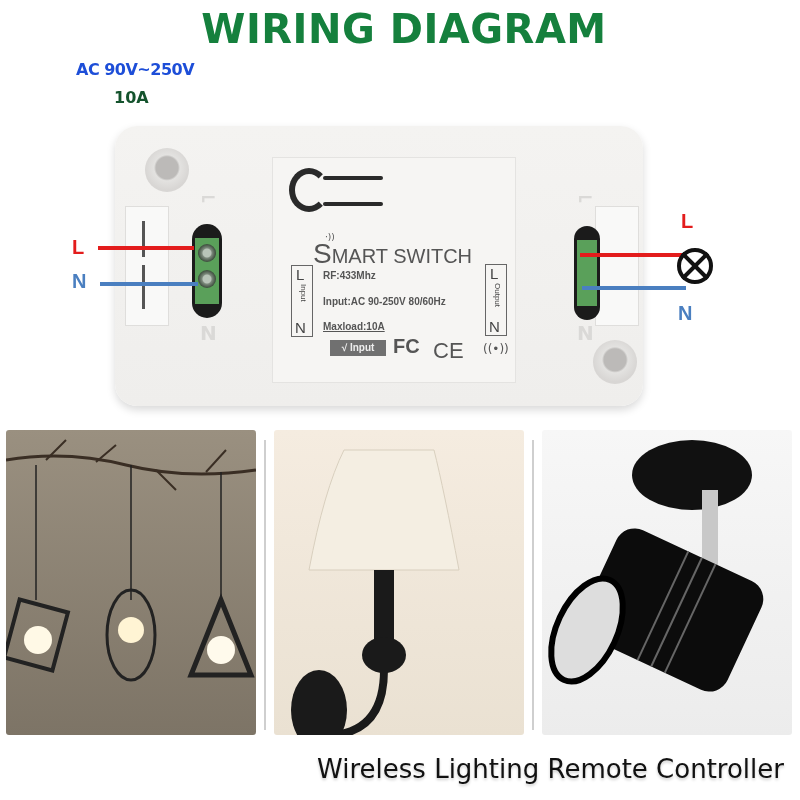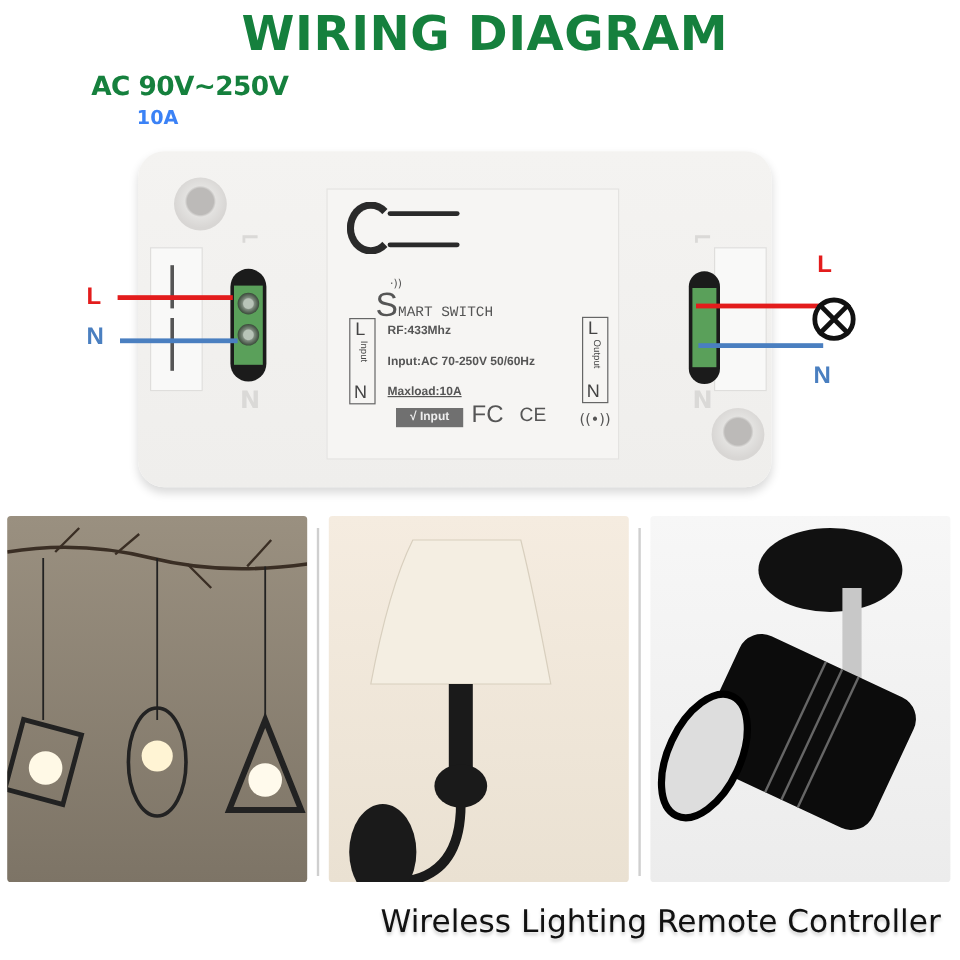--- a/index.html
+++ b/index.html
@@ -1,44 +1,44 @@
 <!DOCTYPE html>
 <html><head>
 <meta charset="utf-8">
 <style>
   * { box-sizing: border-box; margin: 0; padding: 0; }
   body { width: 800px; height: 800px; background: #ffffff; position: relative; overflow: hidden; font-family: "DejaVu Sans", sans-serif; }
   .title { position: absolute; left: 4px; width: 800px; top: 6px; text-align: center; font-size: 40px; font-weight: bold; color: #15803d; letter-spacing: 0.5px; }
-  .spec { position: absolute; left: 76px; top: 60px; font-size: 22px; font-weight: bold; color: #15803d; letter-spacing: -0.5px; }
-  .spec2 { position: absolute; left: 114px; top: 88px; font-size: 16px; font-weight: bold; color: #3b82f6; }
+  .spec { position: absolute; left: 76px; top: 60px; font-size: 16px; font-weight: bold; color: #1d4ed8; letter-spacing: -0.5px; }
+  .spec2 { position: absolute; left: 114px; top: 88px; font-size: 16px; font-weight: bold; color: #14532d; }
 
   .device { position: absolute; left: 115px; top: 126px; width: 528px; height: 280px; background: linear-gradient(#f4f3f1, #efeeec); border-radius: 22px; box-shadow: 0 4px 8px rgba(0,0,0,0.15); }
   .hole { position: absolute; width: 44px; height: 44px; border-radius: 50%; background: radial-gradient(circle at 50% 45%, #bcbab8 0 11px, #e3e2e0 13px, #d8d6d4 22px); }
   .slot { position: absolute; width: 44px; height: 120px; background: #f9f9f8; border: 1px solid #dfdedc; }
   .slot .bar { position: absolute; left: 16px; width: 3px; background: #555; }
   .terminal { position: absolute; width: 30px; height: 94px; border-radius: 15px; background: #1b1b1b; overflow: hidden; }
   .terminal .green { position: absolute; left: 3px; right: 3px; top: 14px; bottom: 14px; background: #5aa05a; }
   .screw { position: absolute; left: 6px; width: 18px; height: 18px; border-radius: 50%; background: radial-gradient(circle, #b8c4b8 0 4px, #7d8a7d 5px, #3a4a3a 9px); }
   .faint { position: absolute; font-size: 20px; color: #dad9d7; font-weight: bold; }
 
   .label-box { position: absolute; left: 157px; top: 31px; width: 244px; height: 226px; border: 1px solid #e4e3e1; background: #f6f5f3; }
   .keyhole { position: absolute; left: 16px; top: 10px; width: 40px; height: 44px; border: 6px solid #2a2a2a; border-radius: 50%; border-right-color: transparent; }
   .keyline { position: absolute; height: 4px; background: #2a2a2a; border-radius: 2px; }
   .brand { position: absolute; left: 40px; top: 80px; color: #555; }
   .brand .big { font-size: 28px; font-family: "Liberation Sans", sans-serif; }
-  .brand .rest { font-size: 12px; font-family: Liberation Mono, monospace; margin-top: 39px; }
+  .brand .rest { font-size: 20px; font-family: Liberation Sans, sans-serif; margin-top: 39px; }
   .brand .rf { position: absolute; left: 12px; top: -6px; font-size: 9px; color: #555; }
   .io { position: absolute; width: 22px; height: 72px; border: 1px solid #666; font-family: "Liberation Sans", sans-serif; color: #444; }
   .io .l { position: absolute; left: 4px; top: 0; font-size: 15px; }
   .io .n { position: absolute; left: 3px; bottom: 0; font-size: 15px; }
   .io .v { position: absolute; left: 2px; top: 36px; font-size: 8px; transform: rotate(90deg); transform-origin: left top; left: 16px; top: 18px; white-space: nowrap; }
   .spec-text { position: absolute; left: 50px; font-size: 10px; color: #555; font-weight: bold; font-family: "Liberation Sans", sans-serif; white-space: nowrap; }
   .rohs { position: absolute; left: 57px; top: 182px; width: 56px; height: 16px; background: #707070; color: #eee; font-size: 10px; font-weight: bold; text-align: center; line-height: 16px; font-family: "Liberation Sans", sans-serif; }
-  .fc { position: absolute; left: 120px; top: 177px; font-size: 20px; font-weight: normal; color: #555; font-family: "Liberation Sans", sans-serif; }
-  .ce { position: absolute; left: 160px; top: 180px; font-size: 16px; color: #555; font-family: "Liberation Sans", sans-serif; }
+  .fc { position: absolute; left: 120px; top: 177px; font-size: 20px; font-weight: bold; color: #555; font-family: "Liberation Sans", sans-serif; }
+  .ce { position: absolute; left: 160px; top: 180px; font-size: 22px; color: #555; font-family: "Liberation Sans", sans-serif; }
   .wifi { position: absolute; left: 210px; top: 184px; font-size: 12px; color: #555; }
 
   .wire { position: absolute; height: 4px; }
   .red { background: #e31c1c; }
   .blue { background: #4a7fc0; }
   .wl { position: absolute; font-size: 20px; font-weight: bold; font-family: "Liberation Sans", sans-serif; }
   .lamp { position: absolute; left: 677px; top: 248px; width: 36px; height: 36px; border: 4px solid #111; border-radius: 50%; background: #fff; }
   .lamp::before, .lamp::after { content: ""; position: absolute; left: 12px; top: -4px; width: 4px; height: 36px; background: #111; }
   .lamp::before { transform: rotate(45deg); }
   .lamp::after { transform: rotate(-45deg); }
@@ -93,21 +93,21 @@
       <span class="l">L</span>
       <span class="v">Input</span>
       <span class="n">N</span>
     </div>
     <div class="io" style="left:212px;top:106px;">
       <span class="l">L</span>
       <span class="v">Output</span>
       <span class="n">N</span>
     </div>
     <div class="spec-text" style="top:112px;text-align:center;">RF:433Mhz</div>
-    <div class="spec-text" style="top:138px;">Input:AC 70-250V 50/60Hz</div>
+    <div class="spec-text" style="top:138px;">Input:AC 90-250V 80/60Hz</div>
     <div class="spec-text" style="top:163px;text-decoration:underline;">Maxload:10A</div>
     <div class="rohs">√ Input</div>
     <div class="fc">FC</div>
     <div class="ce">CE</div>
     <div class="wifi">((•))</div>
   </div>
 </div>
 
 <div class="wl" style="left:72px;top:236px;color:#e31c1c;">L</div>
 <div class="wl" style="left:72px;top:270px;color:#4a7fc0;">N</div>

